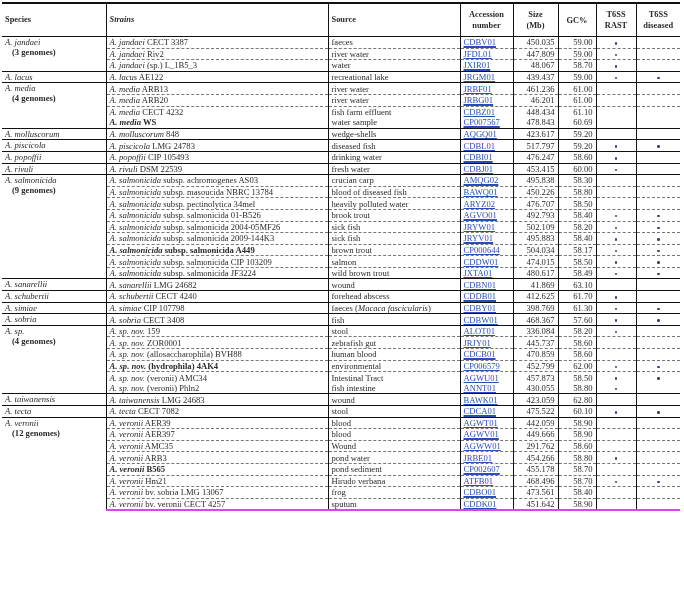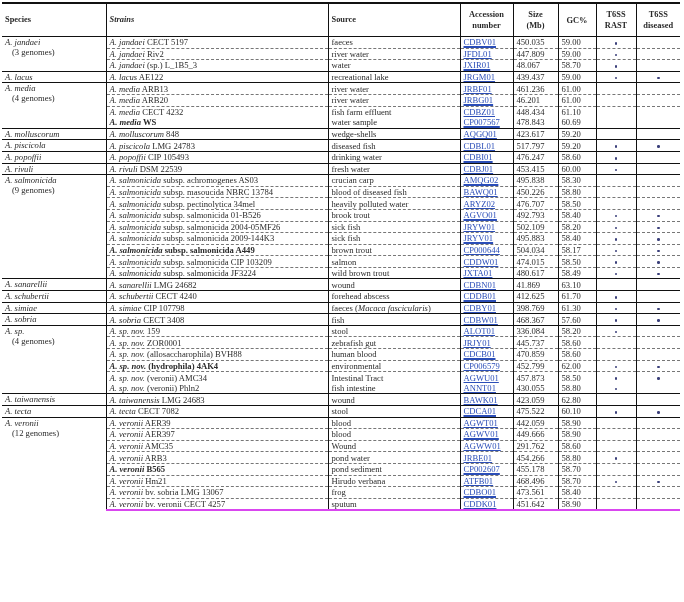--- a/index.html
+++ b/index.html
@@ -5,37 +5,37 @@
   html, body { margin:0; padding:0; background:#ffffff; }
   body { width:684px; height:602px; overflow:hidden; font-family:"Liberation Serif","DejaVu Serif",serif; color:#2a2a2a; }
   #wrap { position:absolute; left:2px; top:2px; width:678px; }
   table { border-collapse:collapse; width:678px; table-layout:fixed; font-size:8.6px; line-height:10px; }
   th { font-weight:bold; text-align:left; font-size:8.4px; padding:0 3px; height:32px; vertical-align:middle; border-top:2px solid #111; border-bottom:1.5px solid #111; }
   th.c { text-align:center; line-height:11px; }
   td { padding:0 3px; height:10.6px; white-space:nowrap; overflow:hidden; vertical-align:middle; }
   td.species { vertical-align:top; border-right:1.5px solid #111; }
   td.strain { border-right:1.5px solid #111; }
   td.acc { border-right:1.5px solid #111; border-left:1.5px solid #111; }
-  td.size { text-align:left; border-right:1.5px solid #111; }
-  td.gc { text-align:left; border-right:1.5px solid #111; }
+  td.size { text-align:right; border-right:1.5px solid #111; }
+  td.gc { text-align:right; border-right:1.5px solid #111; }
   td.rast { text-align:center; border-right:1.5px solid #111; }
   td.sel { text-align:center; }
   th.h-species { border-right:1.5px solid #111; }
   th.h-strain { border-right:1.5px solid #111;font-style:italic; }
   th.h-acc { border-left:1.5px solid #111; border-right:1.5px solid #111; }
   th.h-size, th.h-gc, th.h-rast { border-right:1.5px solid #111; }
   tr.group-start td { border-top:1.5px solid #111; }
   tr.dashed td.strain, tr.dashed td.source, tr.dashed td.acc, tr.dashed td.size, tr.dashed td.gc, tr.dashed td.rast, tr.dashed td.sel { border-top:1.5px dashed #777; }
   tr.last td { border-bottom:2px solid #d946ef; }
   .it { font-style:italic; }
   .bold { font-weight:bold; }
   a.acc-link { color:#2a4db8; text-decoration:underline; text-decoration-thickness:1.5px; text-underline-offset:1px; }
   .dot { display:inline-block; width:2.5px; height:2.5px; background:#3a3f7a; border-radius:50%; vertical-align:middle; }
   .species-name { font-style:italic; }
-  .species-count { display:block; padding-left:7px; }
+  .species-count { display:block; padding-left:7px;font-weight:bold; }
 </style>
 </head>
 <body>
 
 <div id="wrap">
   <table>
     <colgroup>
       <col style="width:104px">
       <col style="width:222px">
       <col style="width:132px">
@@ -53,21 +53,21 @@
         <th class="c h-acc"><span>Accession</span><br><span>number</span></th>
         <th class="c h-size"><span>Size</span><br><span>(Mb)</span></th>
         <th class="c h-gc">GC%</th>
         <th class="c h-rast"><span>T6SS</span><br><span>RAST</span></th>
         <th class="c"><span>T6SS</span><br><span>diseased</span></th>
       </tr>
     </thead>
     <tbody id="tbody">
         <tr class="group-start">
           <td class="species" rowspan="3"><span class="species-name">A. jandaei</span><span class="species-count">(3 genomes)</span></td>
-          <td class="strain"><span class="it">A. jandaei</span><span> CECT 5197</span></td>
+          <td class="strain"><span class="it">A. jandaei</span><span> CECT 3387</span></td>
           <td class="source">faeces</td>
           <td class="acc"><a class="acc-link">CDBV01</a></td>
           <td class="size">450.035</td>
           <td class="gc">59.00</td>
           <td class="rast"><span class="dot"></span></td>
           <td class="sel"></td>
         </tr>
         <tr class="dashed">
           <td class="strain"><span class="it">A. jandaei</span><span> Riv2</span></td>
           <td class="source">river water</td>

